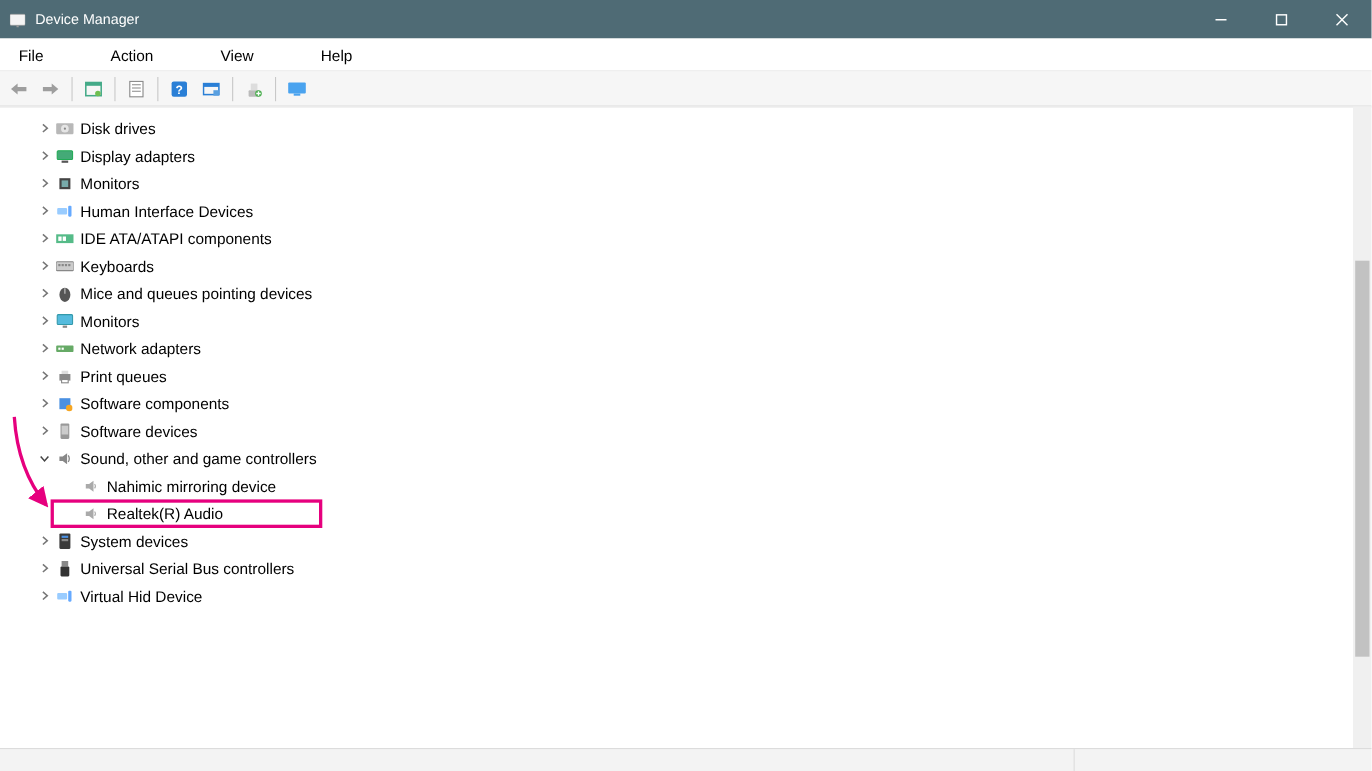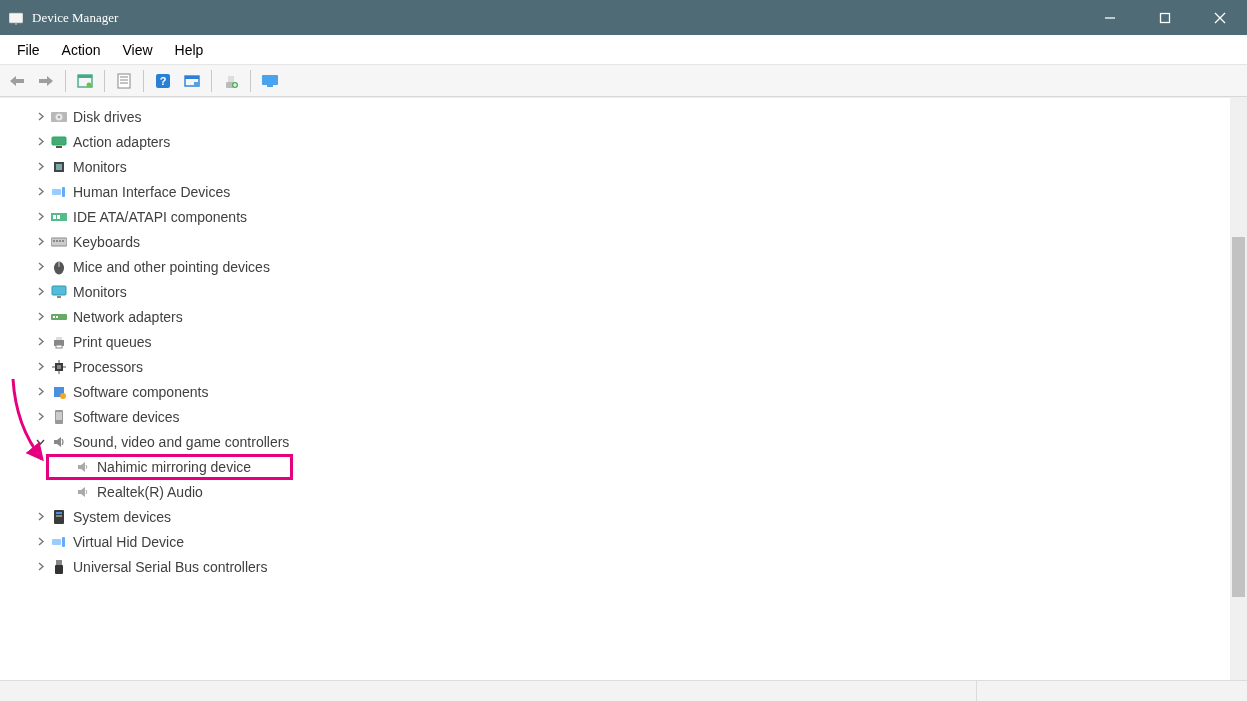--- a/index.html
+++ b/index.html
@@ -22,38 +22,39 @@
     padding-left: 8px;
     color: #fff;
   }
   .titlebar .app-icon {
     width: 16px; height: 16px;
     margin-right: 8px;
     display: inline-flex;
     align-items: center;
     justify-content: center;
   }
-  .titlebar .title { font-size: 13px; font-family: Liberation Serif, serif; }
+  .titlebar .title { font-size: 13px; }
   .titlebar .spacer { flex: 1; }
   .winbtn {
     width: 55px; height: 35px;
     display: flex; align-items: center; justify-content: center;
     font-size: 14px;
     color: #fff;
   }
   .winbtn svg { stroke: #fff; fill: none; }
   
   .menubar {
     height: 30px;
     background: #fff;
     display: flex;
     align-items: center;
     padding-left: 6px;
     border-bottom: 1px solid #e5e5e5;
     font-size: 14px;
+    gap: 39px;
   }
   .menubar .menuitem { padding: 4px 11px; }
   
   .toolbar {
     height: 32px;
     background: #f6f6f6;
     border-bottom: 1px solid #d8d8d8;
     display: flex;
     align-items: center;
     padding-left: 3px;
@@ -97,21 +98,21 @@
     color: #5a5a5a;
     margin-right: 2px;
   }
   .chev.open { color: #333; }
   .devicon {
     width: 18px; height: 18px;
     display: flex; align-items: center; justify-content: center;
     margin-right: 5px;
     font-size: 14px;
   }
-  .label { white-space: nowrap; color: #404040; }
+  .label { white-space: nowrap; color: #000000; }
   .child .row { padding-left: 32px; }
   .child .chev { visibility: hidden; }
   .highlight-box {
     position: absolute;
     border: 3px solid #e6007e;
     pointer-events: none;
   }
   
   .arrow-annot {
     position: absolute;
@@ -262,21 +263,21 @@
           <svg width="9" height="9" viewBox="0 0 9 9">
             <path d="M3 1 L7 4.5 L3 8" fill="none" stroke="#777" stroke-width="1.4"></path>
           </svg>
         </span>
         <span class="devicon">
           <svg width="16" height="14" viewBox="0 0 16 14">
             <rect x="1" y="2" width="14" height="8" rx="1" fill="#4a7" stroke="#2a5"></rect>
             <rect x="5" y="11" width="6" height="2" fill="#555"></rect>
           </svg>
         </span>
-        <span class="label">Action adapters</span>
+        <span class="label">Display adapters</span>
       </div>
       <div class="row">
         <span class="chev">
           <svg width="9" height="9" viewBox="0 0 9 9">
             <path d="M3 1 L7 4.5 L3 8" fill="none" stroke="#777" stroke-width="1.4"></path>
           </svg>
         </span>
         <span class="devicon">
           <svg width="14" height="14" viewBox="0 0 14 14">
             <rect x="2" y="2" width="10" height="10" fill="#444"></rect>
@@ -336,21 +337,21 @@
           <svg width="9" height="9" viewBox="0 0 9 9">
             <path d="M3 1 L7 4.5 L3 8" fill="none" stroke="#777" stroke-width="1.4"></path>
           </svg>
         </span>
         <span class="devicon">
           <svg width="12" height="16" viewBox="0 0 12 16">
             <ellipse cx="6" cy="9" rx="5" ry="6.5" fill="#555"></ellipse>
             <line x1="6" y1="3" x2="6" y2="8" stroke="#ccc"></line>
           </svg>
         </span>
-        <span class="label">Mice and other pointing devices</span>
+        <span class="label">Mice and queues pointing devices</span>
       </div>
       <div class="row">
         <span class="chev">
           <svg width="9" height="9" viewBox="0 0 9 9">
             <path d="M3 1 L7 4.5 L3 8" fill="none" stroke="#777" stroke-width="1.4"></path>
           </svg>
         </span>
         <span class="devicon">
           <svg width="16" height="14" viewBox="0 0 16 14">
             <rect x="1" y="1" width="14" height="9" rx="1" fill="#5bd" stroke="#39a"></rect>
@@ -390,38 +391,20 @@
         <span class="label">Print queues</span>
       </div>
       <div class="row">
         <span class="chev">
           <svg width="9" height="9" viewBox="0 0 9 9">
             <path d="M3 1 L7 4.5 L3 8" fill="none" stroke="#777" stroke-width="1.4"></path>
           </svg>
         </span>
         <span class="devicon">
           <svg width="14" height="14" viewBox="0 0 14 14">
-            <rect x="3" y="3" width="8" height="8" fill="#3a3a3a"></rect>
-            <rect x="5" y="5" width="4" height="4" fill="#888"></rect>
-            <line x1="7" y1="0" x2="7" y2="3" stroke="#555"></line>
-            <line x1="7" y1="11" x2="7" y2="14" stroke="#555"></line>
-            <line x1="0" y1="7" x2="3" y2="7" stroke="#555"></line>
-            <line x1="11" y1="7" x2="14" y2="7" stroke="#555"></line>
-          </svg>
-        </span>
-        <span class="label">Processors</span>
-      </div>
-      <div class="row">
-        <span class="chev">
-          <svg width="9" height="9" viewBox="0 0 9 9">
-            <path d="M3 1 L7 4.5 L3 8" fill="none" stroke="#777" stroke-width="1.4"></path>
-          </svg>
-        </span>
-        <span class="devicon">
-          <svg width="14" height="14" viewBox="0 0 14 14">
             <rect x="2" y="2" width="10" height="10" fill="#4a90e2"></rect>
             <circle cx="11" cy="11" r="3" fill="#f5a623"></circle>
           </svg>
         </span>
         <span class="label">Software components</span>
       </div>
       <div class="row">
         <span class="chev">
           <svg width="9" height="9" viewBox="0 0 9 9">
             <path d="M3 1 L7 4.5 L3 8" fill="none" stroke="#777" stroke-width="1.4"></path>
@@ -440,21 +423,21 @@
           <svg width="9" height="9" viewBox="0 0 9 9">
             <path d="M1 3 L4.5 7 L8 3" fill="none" stroke="#444" stroke-width="1.4"></path>
           </svg>
         </span>
         <span class="devicon">
           <svg width="14" height="14" viewBox="0 0 14 14">
             <path d="M2 5 h3 l4 -3 v10 l-4 -3 h-3 z" fill="#888"></path>
             <path d="M10 4 q2 3 0 6" fill="none" stroke="#888" stroke-width="1.2"></path>
           </svg>
         </span>
-        <span class="label">Sound, video and game controllers</span>
+        <span class="label">Sound, other and game controllers</span>
       </div>
       <div class="child">
         <div class="row">
           <span class="chev"></span>
           <span class="devicon">
             <svg width="14" height="14" viewBox="0 0 14 14">
               <path d="M2 5 h3 l4 -3 v10 l-4 -3 h-3 z" fill="#aaa"></path>
               <path d="M10 5 q1.5 2 0 4" fill="none" stroke="#aaa" stroke-width="1"></path>
             </svg>
           </span>
@@ -488,40 +471,40 @@
         </span>
         <span class="label">System devices</span>
       </div>
       <div class="row">
         <span class="chev">
           <svg width="9" height="9" viewBox="0 0 9 9">
             <path d="M3 1 L7 4.5 L3 8" fill="none" stroke="#777" stroke-width="1.4"></path>
           </svg>
         </span>
         <span class="devicon">
+          <svg width="10" height="16" viewBox="0 0 10 16">
+            <rect x="2" y="1" width="6" height="5" fill="#888"></rect>
+            <rect x="1" y="6" width="8" height="9" rx="1" fill="#333"></rect>
+          </svg>
+        </span>
+        <span class="label">Universal Serial Bus controllers</span>
+      </div>
+      <div class="row">
+        <span class="chev">
+          <svg width="9" height="9" viewBox="0 0 9 9">
+            <path d="M3 1 L7 4.5 L3 8" fill="none" stroke="#777" stroke-width="1.4"></path>
+          </svg>
+        </span>
+        <span class="devicon">
           <svg width="16" height="14" viewBox="0 0 16 14">
             <rect x="1" y="4" width="9" height="6" rx="1" fill="#9cf"></rect>
             <rect x="11" y="2" width="3" height="10" rx="1" fill="#6af"></rect>
           </svg>
         </span>
         <span class="label">Virtual Hid Device</span>
-      </div>
-      <div class="row">
-        <span class="chev">
-          <svg width="9" height="9" viewBox="0 0 9 9">
-            <path d="M3 1 L7 4.5 L3 8" fill="none" stroke="#777" stroke-width="1.4"></path>
-          </svg>
-        </span>
-        <span class="devicon">
-          <svg width="10" height="16" viewBox="0 0 10 16">
-            <rect x="2" y="1" width="6" height="5" fill="#888"></rect>
-            <rect x="1" y="6" width="8" height="9" rx="1" fill="#333"></rect>
-          </svg>
-        </span>
-        <span class="label">Universal Serial Bus controllers</span>
       </div>
     </div>
 <div class="highlight-box" style="left: 46px; top: 356px; width: 247.359px; height: 26px;"></div>
     <svg width="40" height="90" viewBox="0 0 40 90" class="arrow-annot" style="left: 8px; top: 279px;">
       <defs>
         <marker id="ah" markerWidth="6" markerHeight="6" refX="5" refY="3" orient="auto">
           <path d="M0 0 L6 3 L0 6 Z" fill="#e6007e"></path>
         </marker>
       </defs>
       <path d="M5 2 Q 8 50 34 82" fill="none" stroke="#e6007e" stroke-width="3" marker-end="url(#ah)"></path>

